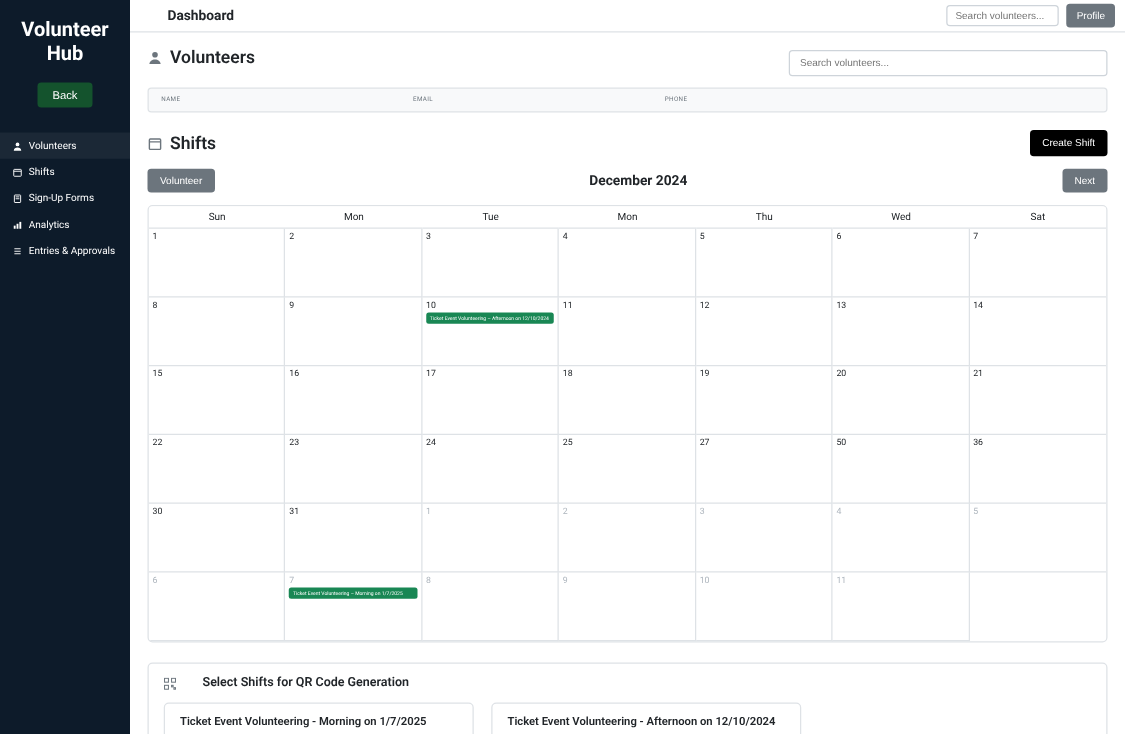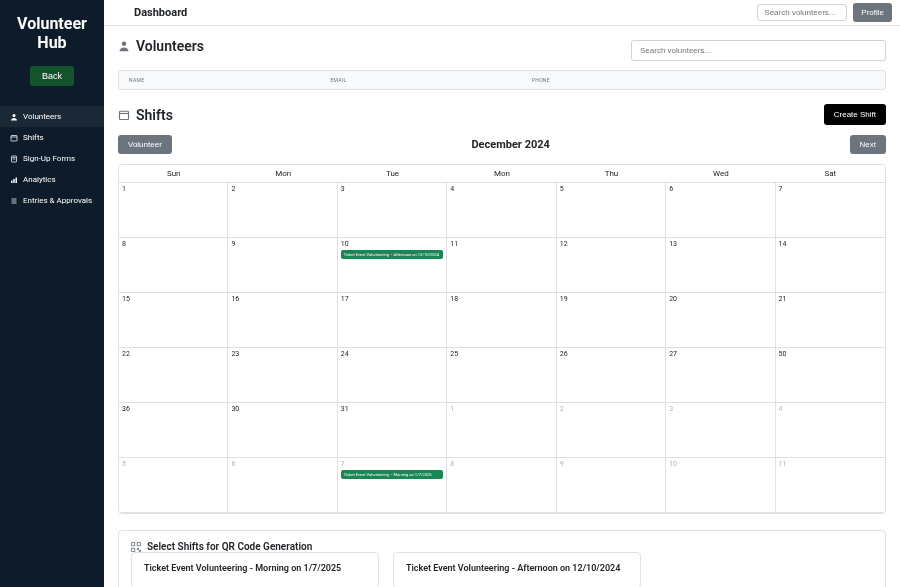--- a/index.html
+++ b/index.html
@@ -36,21 +36,21 @@
     .calendar { border: 1px solid #dee2e6; border-radius: 4px; overflow: hidden; margin-bottom: 16px; }
     .cal-days { display: grid; grid-template-columns: repeat(7, 1fr); background: #fff; }
     .cal-day-head { padding: 4px; text-align: center; font-size: 8px; border-bottom: 1px solid #dee2e6; }
     .cal-body { display: grid; grid-template-columns: repeat(7, 1fr); }
     .cal-cell { border-right: 1px solid #dee2e6; border-bottom: 1px solid #dee2e6; min-height: 55px; padding: 2px 3px; position: relative; }
     .cal-cell:nth-child(7n) { border-right: none; }
     .cal-date { font-size: 7px; color: #212529; }
     .cal-cell.muted .cal-date { color: #adb5bd; }
     .event-chip { background: #198754; color: #fff; font-size: 4px; padding: 2px 3px; border-radius: 2px; margin-top: 2px; white-space: nowrap; overflow: hidden; text-overflow: ellipsis; cursor: pointer; }
     .qr-section { border: 1px solid #dee2e6; border-radius: 4px; padding: 10px 12px; }
-    .qr-title { display: flex; align-items: center; gap: 6px; font-size: 10px; font-weight: 600; }
+    .qr-title { display: flex; align-items: center; gap: 21px; font-size: 10px; font-weight: 600; margin-bottom: 10px; }
     .qr-cards { display: flex; gap: 14px; flex-wrap: wrap; }
     .qr-card { border: 1px solid #dee2e6; border-radius: 4px; padding: 10px 12px; width: 248px; }
     .qr-card-title { font-size: 9px; font-weight: 600; margin-bottom: 5px; }
     svg { display: block; }
   </style>
 </head>
 <body>
 
 <div class="app">
   <aside class="sidebar">
@@ -236,23 +236,20 @@
               <div class="cal-date">22</div>
             </div>
             <div class="cal-cell">
               <div class="cal-date">23</div>
             </div>
             <div class="cal-cell">
               <div class="cal-date">24</div>
             </div>
             <div class="cal-cell">
               <div class="cal-date">25</div>
-            </div>
-            <div class="cal-cell">
-              <div class="cal-date">26</div>
             </div>
             <div class="cal-cell">
               <div class="cal-date">27</div>
             </div>
             <div class="cal-cell">
               <div class="cal-date">50</div>
             </div>
             <div class="cal-cell">
               <div class="cal-date">36</div>
             </div>

